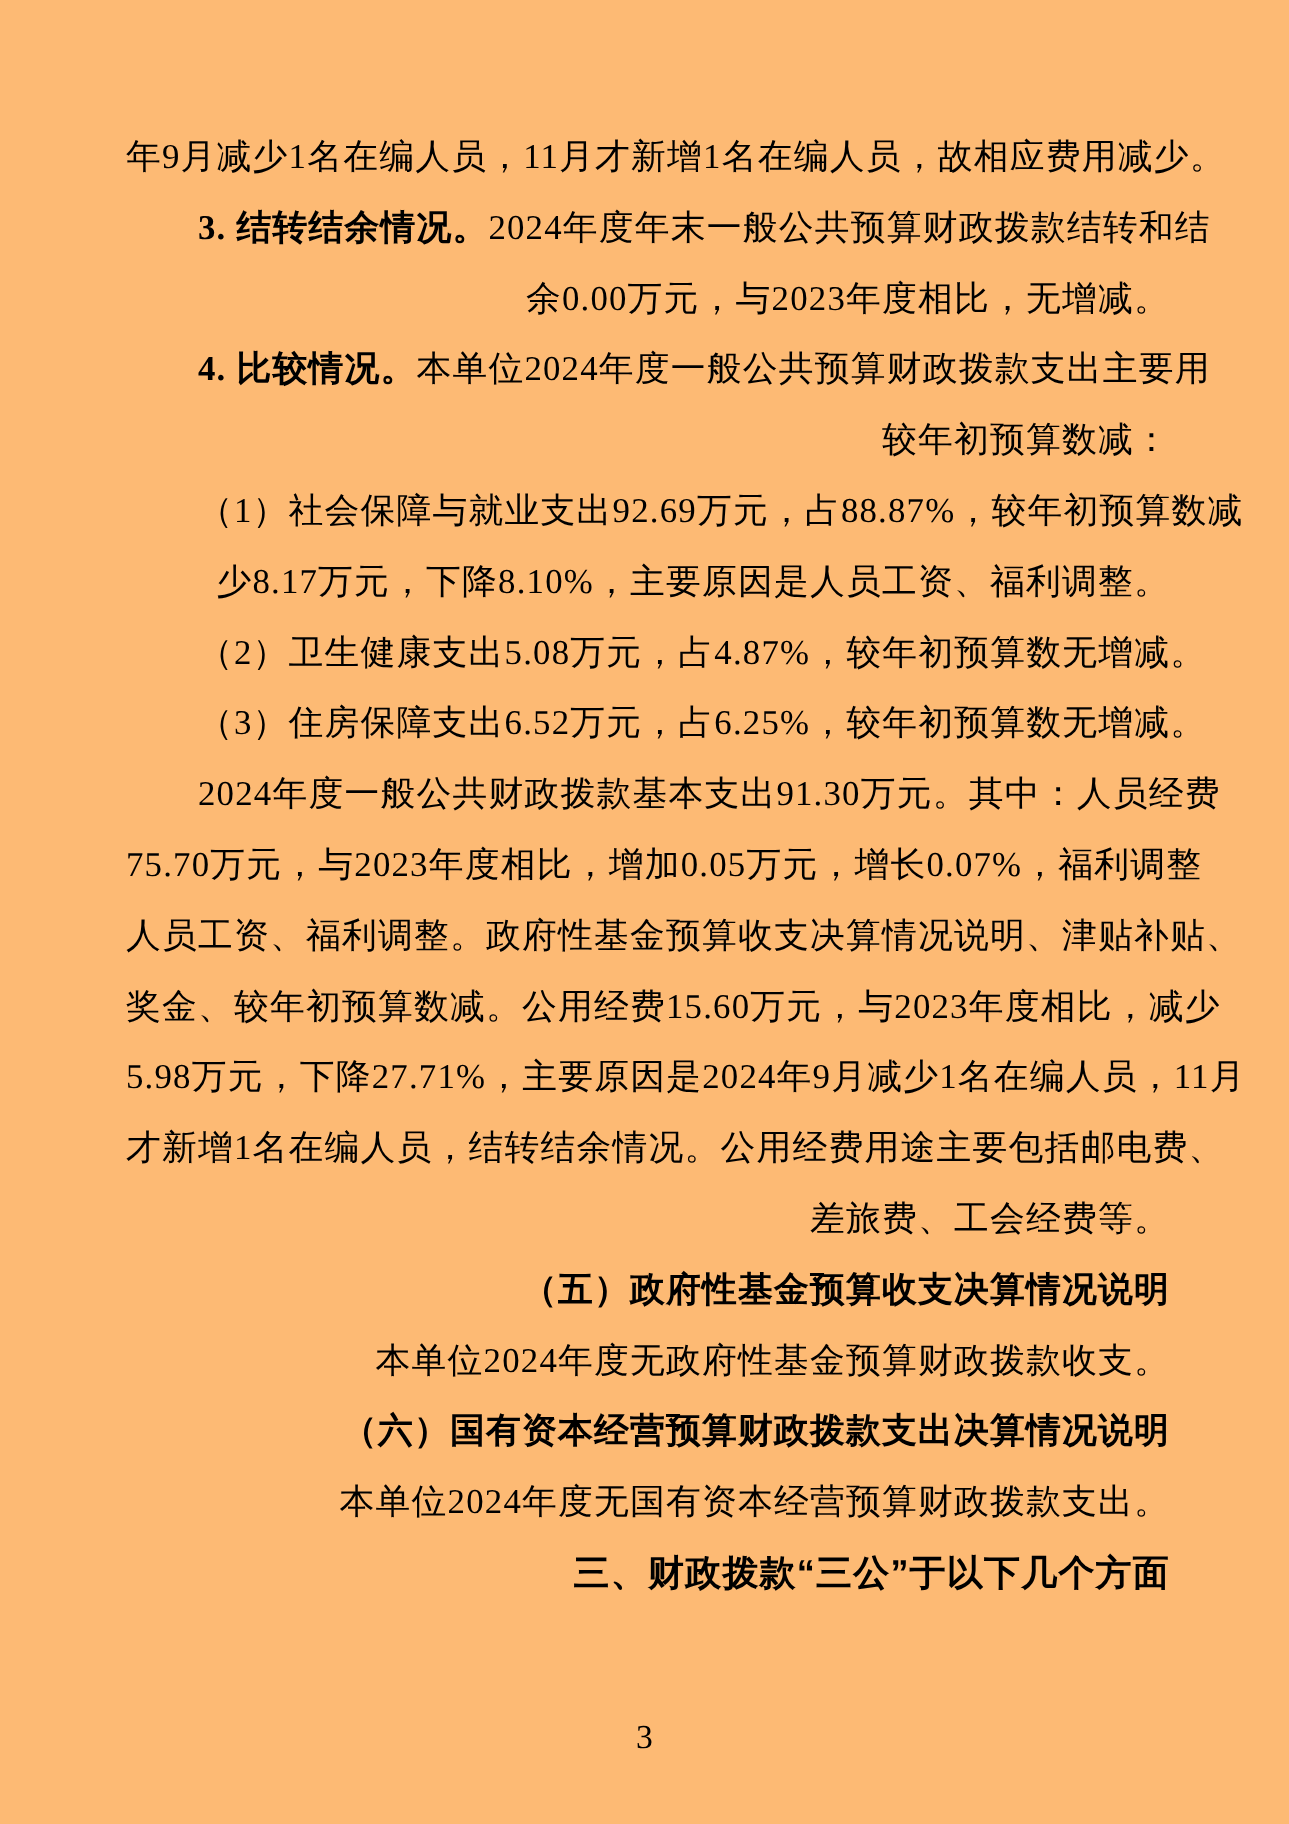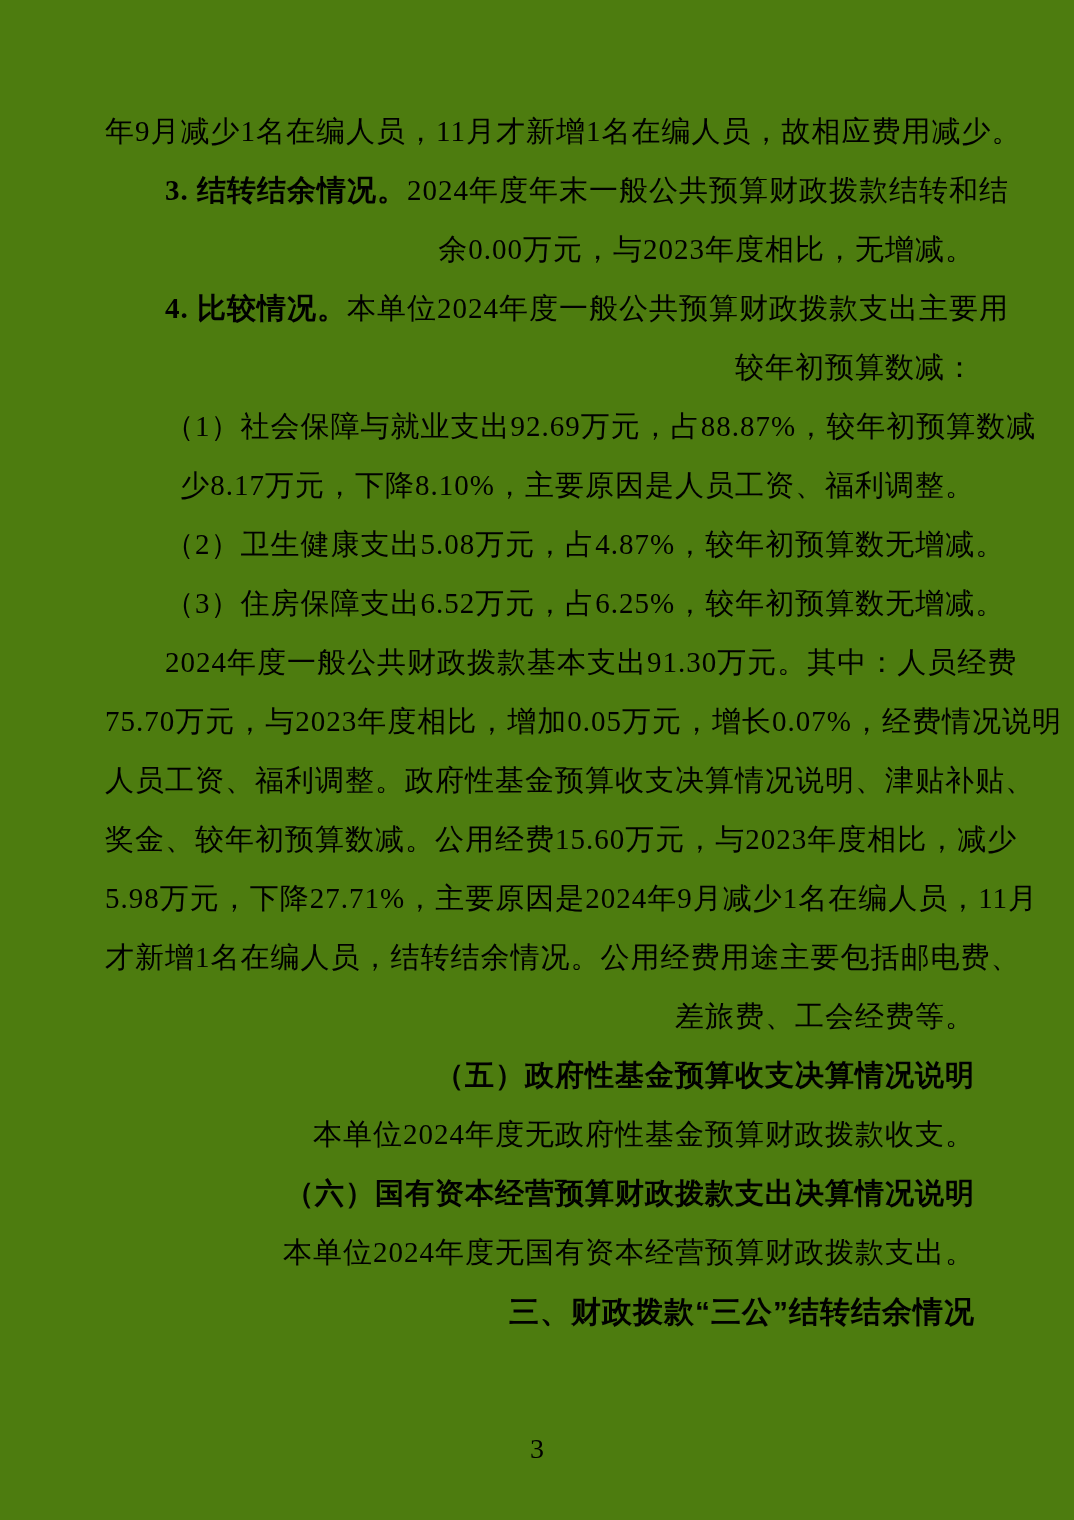--- a/index.html
+++ b/index.html
@@ -1,20 +1,20 @@
 <!DOCTYPE html>
 <html><head>
 <meta charset="utf-8">
 <style>
   html, body { margin: 0; padding: 0; background: #ffffff; }
   .page {
     position: relative;
     width: 1074px;
     height: 1520px;
-    background: #4d7c0f;
+    background: #fdba74;
     color: #000000;
     font-family: "Liberation Serif", "DejaVu Serif", serif;
     overflow: hidden;
   }
   .doc {
     position: absolute;
     left: 105px;
     top: 102px;
     width: 870px;
   }
@@ -52,28 +52,28 @@
       <div class="line justify"><span>年9月减少1名在编人员，11月才新增1名在编人员，故相应费用减少。</span></div>
       <div class="line indent justify"><span class="b">3. 结转结余情况。</span><span>2024年度年末一般公共预算财政拨款结转和结</span></div>
       <div class="line"><span>余0.00万元，与2023年度相比，无增减。</span></div>
       <div class="line indent justify"><span class="b">4. 比较情况。</span><span>本单位2024年度一般公共预算财政拨款支出主要用</span></div>
       <div class="line"><span>较年初预算数减：</span></div>
       <div class="line indent justify"><span>（1）社会保障与就业支出92.69万元，占88.87%，较年初预算数减</span></div>
       <div class="line"><span>少8.17万元，下降8.10%，主要原因是人员工资、福利调整。</span></div>
       <div class="line indent"><span>（2）卫生健康支出5.08万元，占4.87%，较年初预算数无增减。</span></div>
       <div class="line indent"><span>（3）住房保障支出6.52万元，占6.25%，较年初预算数无增减。</span></div>
       <div class="line indent justify"><span>2024年度一般公共财政拨款基本支出91.30万元。其中：人员经费</span></div>
-      <div class="line justify"><span>75.70万元，与2023年度相比，增加0.05万元，增长0.07%，经费情况说明</span></div>
+      <div class="line justify"><span>75.70万元，与2023年度相比，增加0.05万元，增长0.07%，福利调整</span></div>
       <div class="line justify"><span>人员工资、福利调整。政府性基金预算收支决算情况说明、津贴补贴、</span></div>
       <div class="line justify"><span>奖金、较年初预算数减。公用经费15.60万元，与2023年度相比，减少</span></div>
       <div class="line justify"><span>5.98万元，下降27.71%，主要原因是2024年9月减少1名在编人员，11月</span></div>
       <div class="line justify"><span>才新增1名在编人员，结转结余情况。公用经费用途主要包括邮电费、</span></div>
       <div class="line"><span>差旅费、工会经费等。</span></div>
       <div class="line indent"><span class="b">（五）政府性基金预算收支决算情况说明</span></div>
       <div class="line indent"><span>本单位2024年度无政府性基金预算财政拨款收支。</span></div>
       <div class="line indent"><span class="b">（六）国有资本经营预算财政拨款支出决算情况说明</span></div>
       <div class="line indent"><span>本单位2024年度无国有资本经营预算财政拨款支出。</span></div>
-      <div class="line indent sans"><span class="b">三、财政拨款“三公”结转结余情况</span></div>
+      <div class="line indent sans"><span class="b">三、财政拨款“三公”于以下几个方面</span></div>
     </div>
   <div class="footer">
     <span>3</span>
   </div>
 </div>
 
 </body></html>

